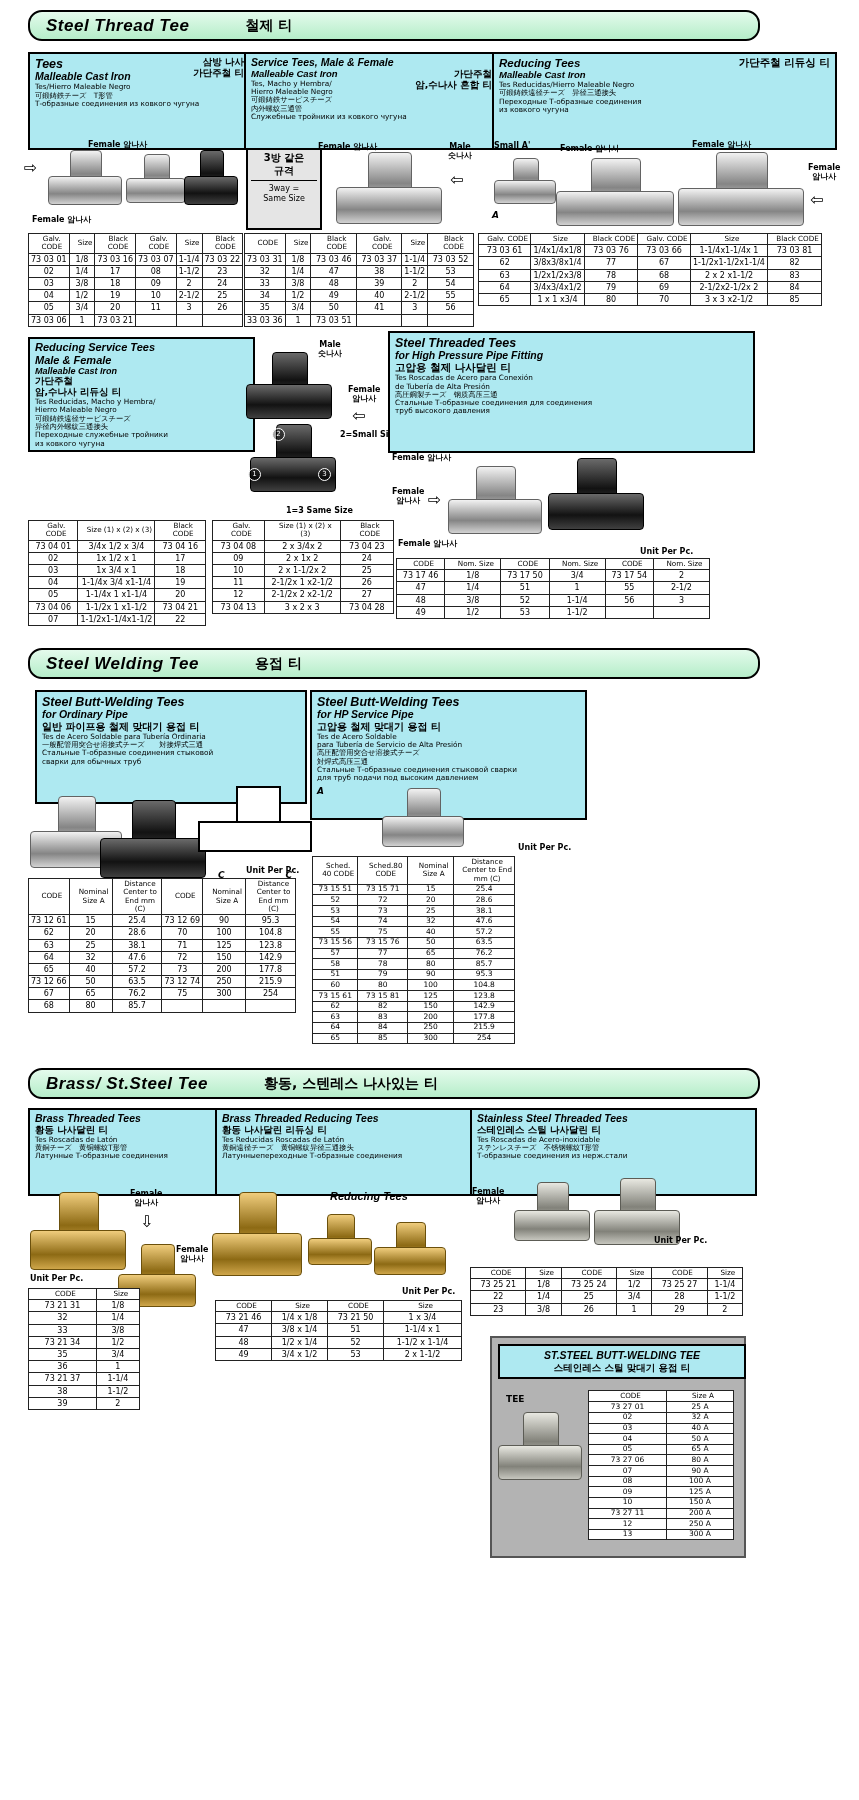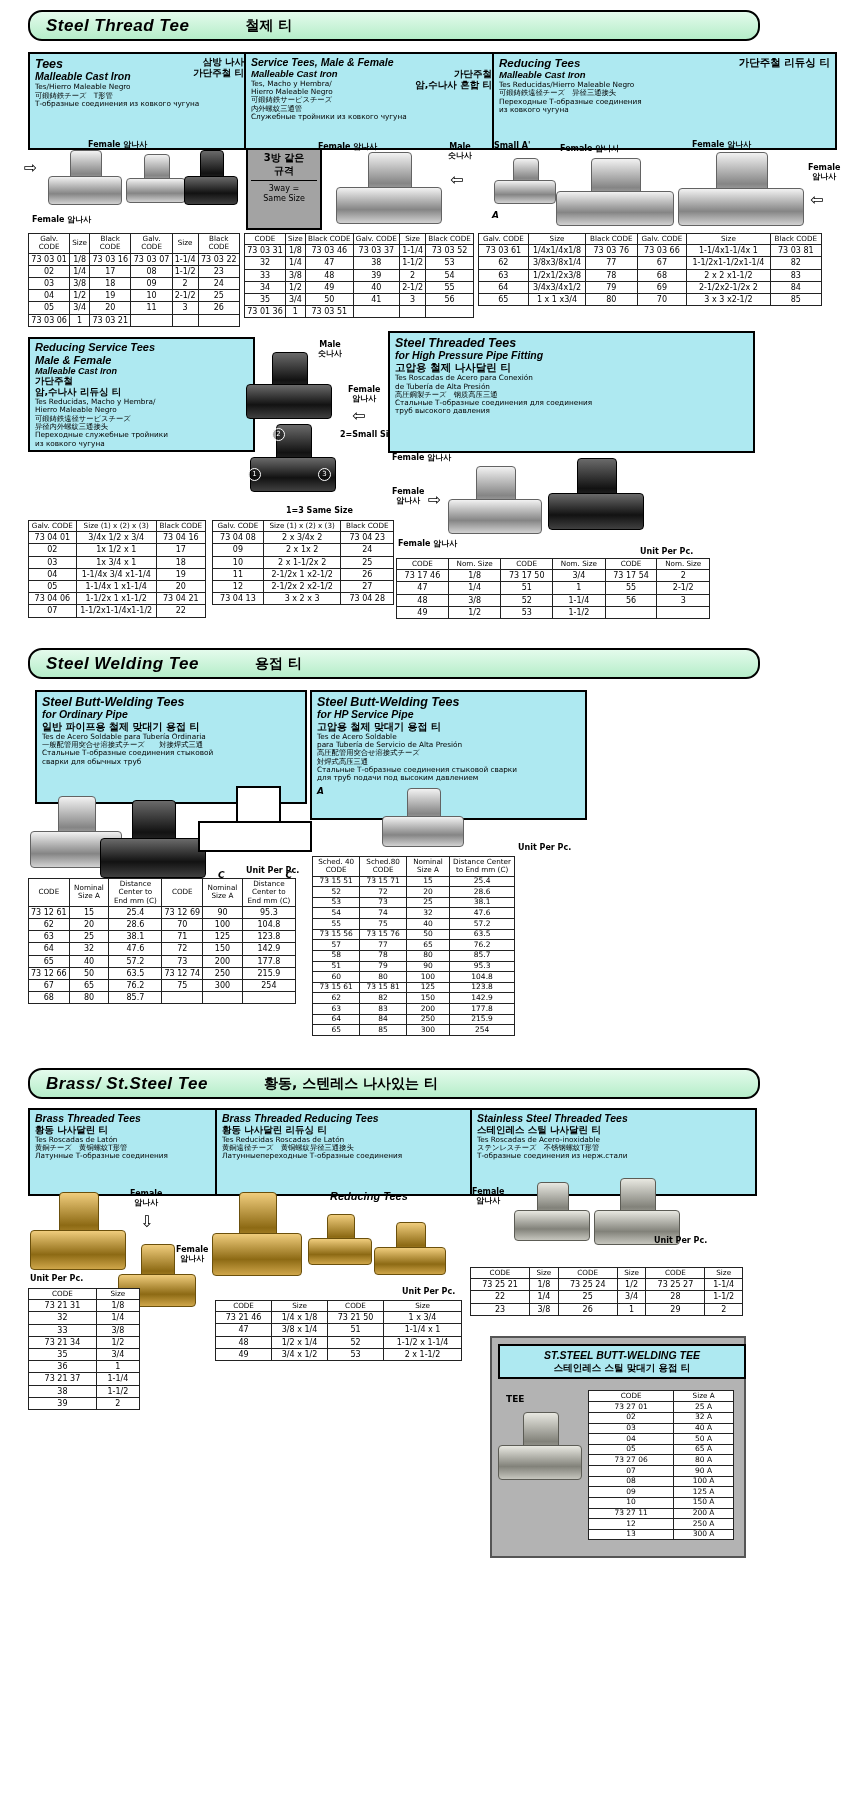--- a/index.html
+++ b/index.html
@@ -10,37 +10,37 @@
   .b-en{font-family:"Liberation Sans",sans-serif;font-weight:bold;font-style:italic;font-size:17px;letter-spacing:.5px;}
   .b-ko{font-weight:bold;font-size:14px;}
   .ibox{position:absolute;background:#aee9f1;border:2px solid #000;padding:3px 5px;line-height:1.14;}
   .row{display:flex;justify-content:space-between;gap:6px;}
   .t1{font-family:"Liberation Sans",sans-serif;font-weight:bold;font-style:italic;font-size:10.5px;}
   .t1.big{font-size:12.5px;}
   .kob{font-weight:bold;font-size:9.5px;}
   .sub{font-size:7.3px;}
   table{position:absolute;border-collapse:collapse;background:#fff;}
   th,td{border:1px solid #222;text-align:center;padding:1px 2px;font-size:8px;line-height:1.15;}
-  th{font-size:7.2px;font-weight:normal;}
+  th{font-size:7.2px;font-weight:normal;padding-left:8px;}
   td{white-space:nowrap;}
   .tight td{font-size:7.5px;padding:0.5px 2px;}
   .lbl{position:absolute;font-size:8px;font-weight:bold;white-space:nowrap;}
   .lbl.center{text-align:center;line-height:1.1;}
   .itl{font-family:"Liberation Sans",sans-serif;font-style:italic;font-weight:bold;font-size:11px;}
   .unit{position:absolute;font-size:8px;font-weight:bold;}
   .arrow{position:absolute;font-size:16px;line-height:1;}
   .tee{position:absolute;}
   .tee i{position:absolute;display:block;border-radius:4px;}
   .tee .tv{left:30%;width:40%;top:0;height:64%;}
   .tee .th2{left:0;right:0;bottom:5%;height:46%;}
   .galv i{background:linear-gradient(180deg,#f2f2f2,#858585 62%,#d2d2d2);border:1px solid #636363;}
   .blacki i{background:linear-gradient(180deg,#6a6a6a,#121212 60%,#404040);border:1px solid #000;}
   .brassi i{background:linear-gradient(180deg,#f0cd7d,#8d6a14 62%,#cfa64a);border:1px solid #6b500c;}
   .steeli i{background:linear-gradient(180deg,#e8e8e1,#82827a 62%,#c6c6be);border:1px solid #5c5c55;}
-  .samebox{position:absolute;background:#a3a3a3;border:2px solid #000;text-align:center;padding:2px 3px;}
+  .samebox{position:absolute;background:#e5e5e5;border:2px solid #000;text-align:center;padding:2px 3px;}
   .samebox .k{font-weight:bold;font-size:10px;line-height:1.25;}
   .samebox hr{border:none;border-top:1px solid #000;margin:3px 0;}
   .samebox .e{font-size:8px;line-height:1.2;}
   .numc{position:absolute;width:11px;height:11px;border:1px solid #fff;border-radius:50%;color:#fff;font-size:7px;line-height:11px;text-align:center;background:rgba(0,0,0,.35);}
   .diagram{position:absolute;}
   .diagram .dv{position:absolute;left:33%;width:36%;top:0;height:52%;background:#fff;border:2px solid #000;}
   .diagram .dh{position:absolute;left:0;right:0;top:44%;height:34%;background:#fff;border:2px solid #000;}
   .dlbl{position:absolute;font-size:9px;font-weight:bold;font-style:italic;}
   .graybox{position:absolute;background:#b3b3b3;border:2px solid #555;}
   .graytitle{position:absolute;background:#aee9f1;border:2px solid #000;text-align:center;padding:3px 4px;line-height:1.25;}
@@ -265,21 +265,21 @@
         </tr>
         <tr>
           <td>35</td>
           <td>3/4</td>
           <td>50</td>
           <td>41</td>
           <td>3</td>
           <td>56</td>
         </tr>
         <tr>
-          <td>73 01 36</td>
+          <td>33 03 36</td>
           <td>1</td>
           <td>73 03 51</td>
           <td></td>
           <td></td>
           <td></td>
         </tr>
       </tbody>
     </table>
   <table style="left:478px;top:233px;width:344px">
       <thead>

